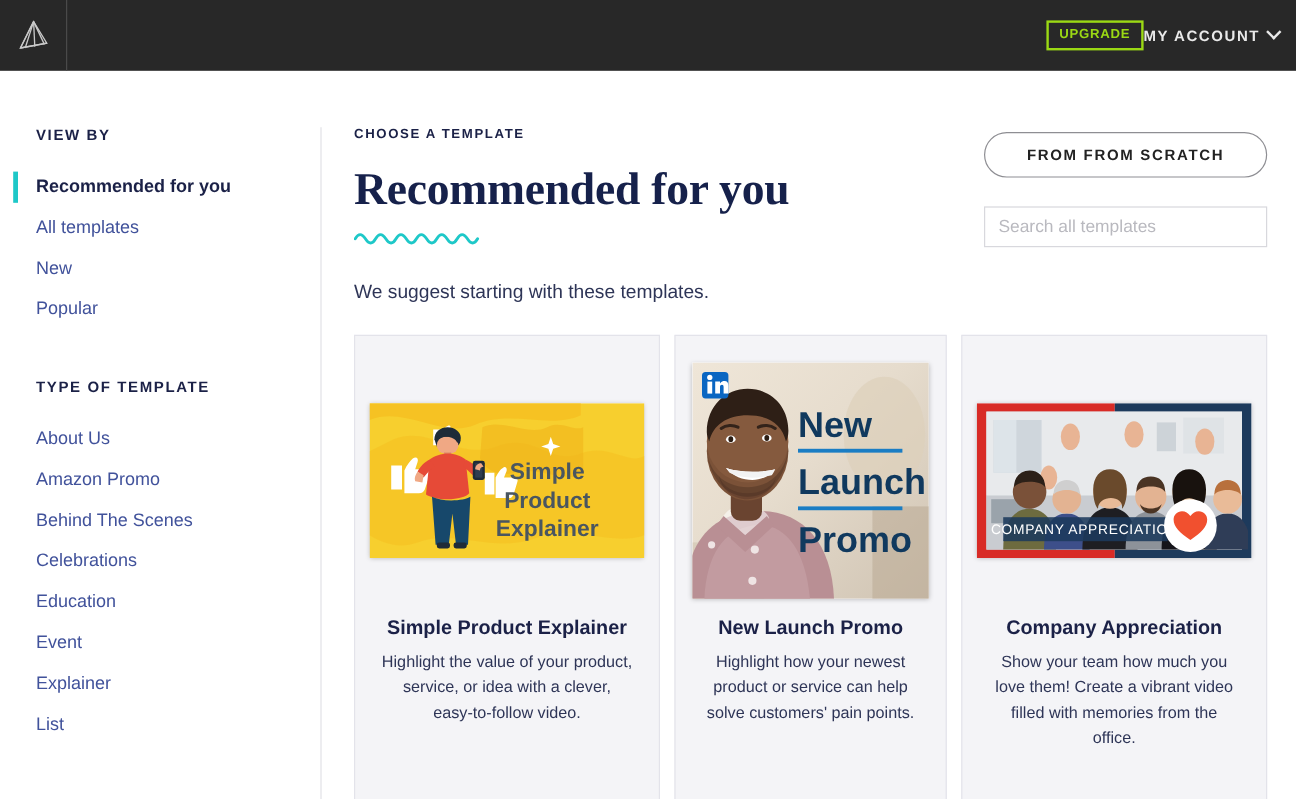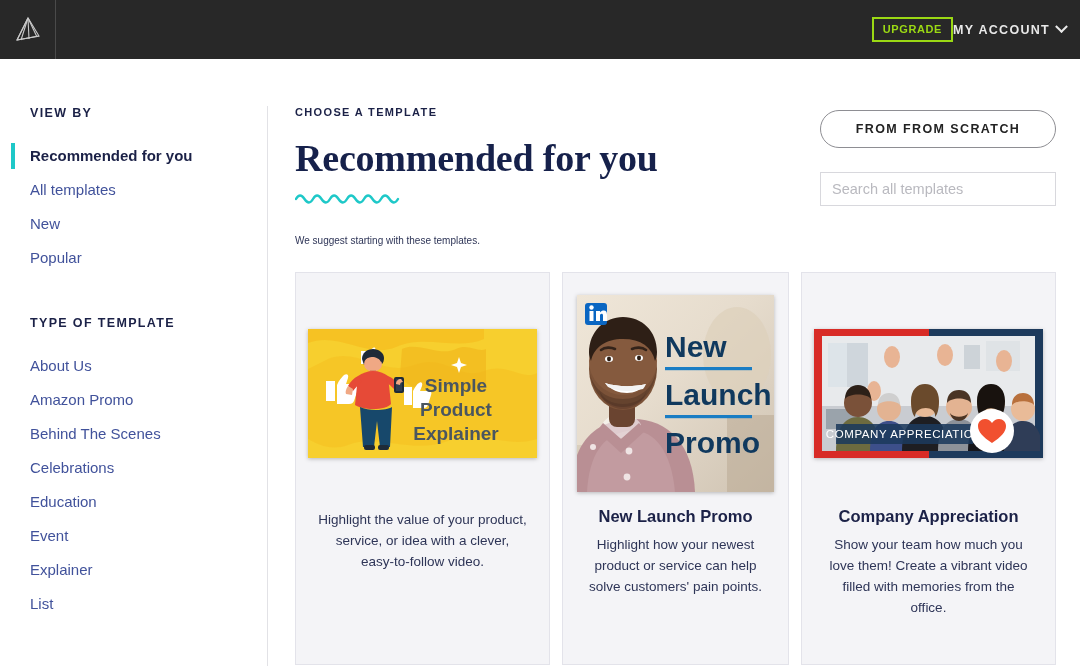--- a/index.html
+++ b/index.html
@@ -132,21 +132,21 @@
     font-family: "Liberation Serif", serif;
     font-size: 38px;
     font-weight: bold;
     color: #16214b;
     letter-spacing: -0.2px;
     line-height: 1.05;
   }
   .wave { margin-top: 12px; height: 14px; }
   .subtitle {
     margin-top: 30px;
-    font-size: 10px;
+    font-size: 16px;
     color: #2e3557;
   }
   .head-right {
     width: 236px;
     flex: 0 0 236px;
     padding-top: 4px;
   }
   .scratch-btn {
     width: 100%;
     height: 38px;
@@ -347,20 +347,21 @@
               <path d="M52 78 c4 2 10 3 16 3 c7 0 13-1 16-3 l-2 40 h-10 l-3-26 l-3 26 h-11 z" fill="#17486b"></path>
               <rect x="56" y="116" width="11" height="5" rx="2" fill="#1f2b38"></rect>
               <rect x="70" y="116" width="11" height="5" rx="2" fill="#1f2b38"></rect>
             </g>
 
             <text x="148" y="63" font-family="Liberation Sans, sans-serif" font-size="19" font-weight="bold" fill="#4a5660" text-anchor="middle">Simple</text>
             <text x="148" y="87" font-family="Liberation Sans, sans-serif" font-size="19" font-weight="bold" fill="#4a5660" text-anchor="middle">Product</text>
             <text x="148" y="111" font-family="Liberation Sans, sans-serif" font-size="19" font-weight="bold" fill="#4a5660" text-anchor="middle">Explainer</text>
           </svg>
         </div>
+        <div class="card-title">Simple Product Explainer</div>
         <div class="card-desc">Highlight the value of your product, service, or idea with a clever, easy-to-follow video.</div>
       </div>
 
       <div class="card">
         <div class="thumb-wrap">
           <svg class="thumb-2" viewBox="0 0 197 197">
             <defs>
               <linearGradient id="bgblur" x1="0" y1="0" x2="1" y2="1">
                 <stop offset="0%" stop-color="#efe6d8"></stop>
                 <stop offset="45%" stop-color="#e6dccd"></stop>

